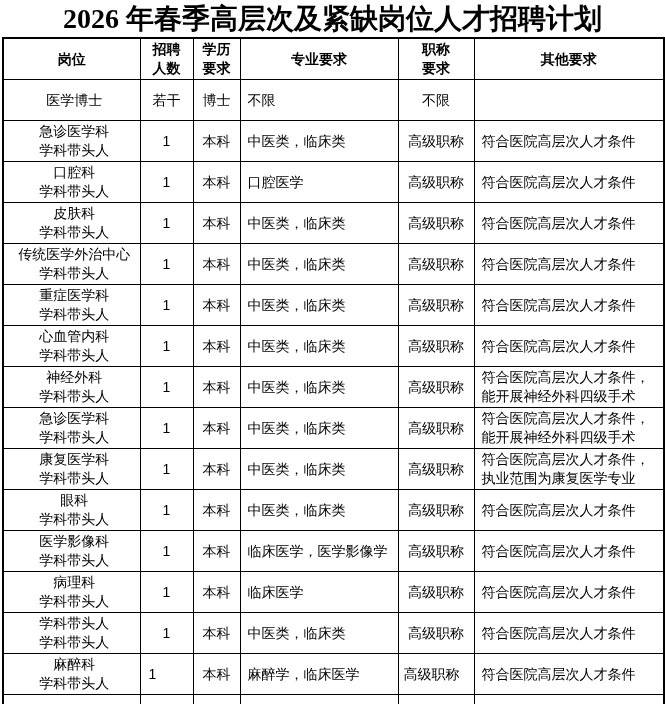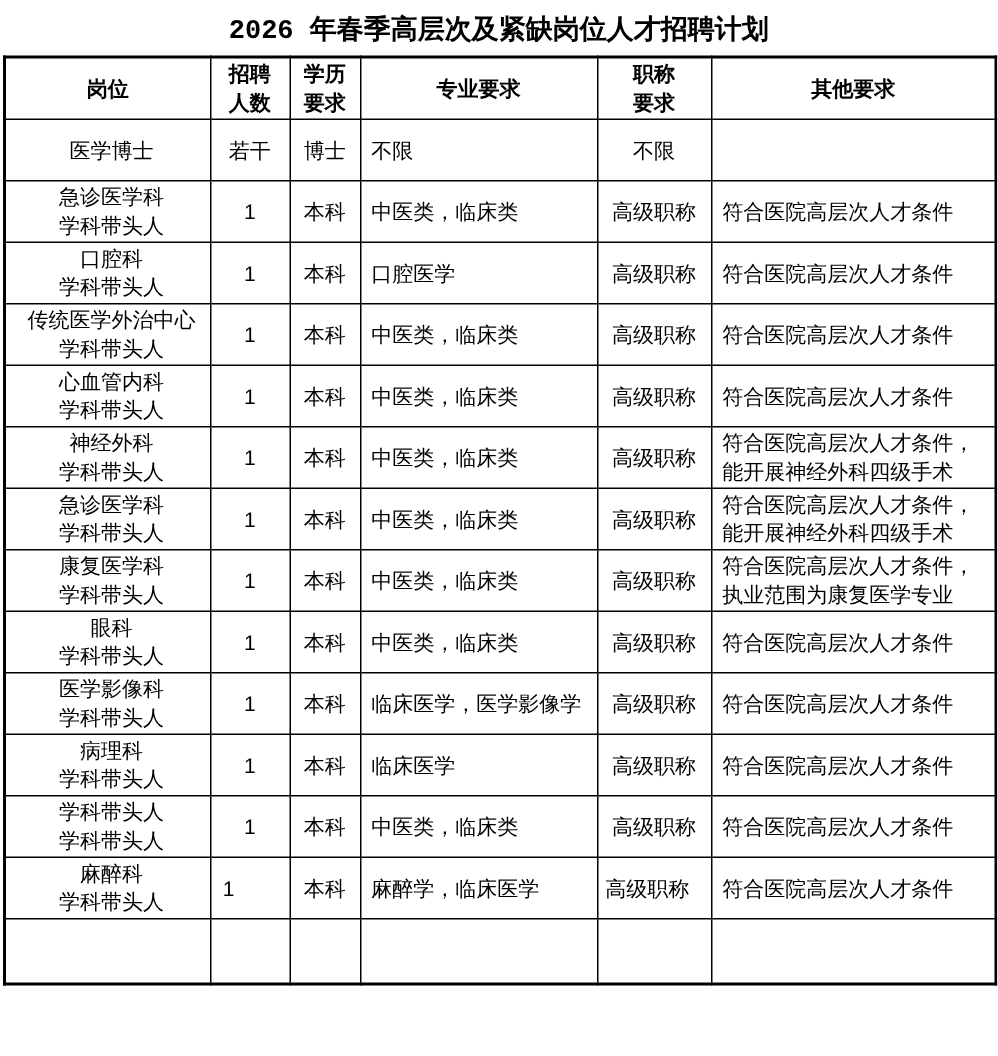--- a/index.html
+++ b/index.html
@@ -10,23 +10,23 @@
     background: #ffffff;
     overflow: hidden;
     color: #000;
     font-family: "Liberation Sans", sans-serif;
   }
   .doc-title {
     height: 37px;
     display: flex;
     align-items: center;
     justify-content: center;
-    font-family: Liberation Mono, monospace;
+    font-family: Liberation Serif, serif;
     font-weight: bold;
-    font-size: 18px;
+    font-size: 28px;
     white-space: nowrap;
   }
   table.recruit {
     border-collapse: collapse;
     table-layout: fixed;
     margin-left: 2px;
     width: 661px;
   }
   table.recruit, table.recruit th { border: 2px solid #000; }
   table.recruit th, table.recruit td {
@@ -131,21 +131,47 @@
           <td class="col-count">1</td>
           <td class="col-edu">本科</td>
           <td class="col-major">口腔医学</td>
           <td class="col-titlereq">高级职称</td>
           <td class="col-other">
             <span class="cell-line">符合医院高层次人才条件</span>
           </td>
         </tr>
         <tr>
           <td class="col-position">
+            <span class="cell-line">皮肤科</span>
+            <span class="cell-line">学科带头人</span>
+          </td>
+          <td class="col-count">1</td>
+          <td class="col-edu">本科</td>
+          <td class="col-major">中医类，临床类</td>
+          <td class="col-titlereq">高级职称</td>
+          <td class="col-other">
+            <span class="cell-line">符合医院高层次人才条件</span>
+          </td>
+        </tr>
+        <tr>
+          <td class="col-position">
             <span class="cell-line">传统医学外治中心</span>
+            <span class="cell-line">学科带头人</span>
+          </td>
+          <td class="col-count">1</td>
+          <td class="col-edu">本科</td>
+          <td class="col-major">中医类，临床类</td>
+          <td class="col-titlereq">高级职称</td>
+          <td class="col-other">
+            <span class="cell-line">符合医院高层次人才条件</span>
+          </td>
+        </tr>
+        <tr>
+          <td class="col-position">
+            <span class="cell-line">重症医学科</span>
             <span class="cell-line">学科带头人</span>
           </td>
           <td class="col-count">1</td>
           <td class="col-edu">本科</td>
           <td class="col-major">中医类，临床类</td>
           <td class="col-titlereq">高级职称</td>
           <td class="col-other">
             <span class="cell-line">符合医院高层次人才条件</span>
           </td>
         </tr>

